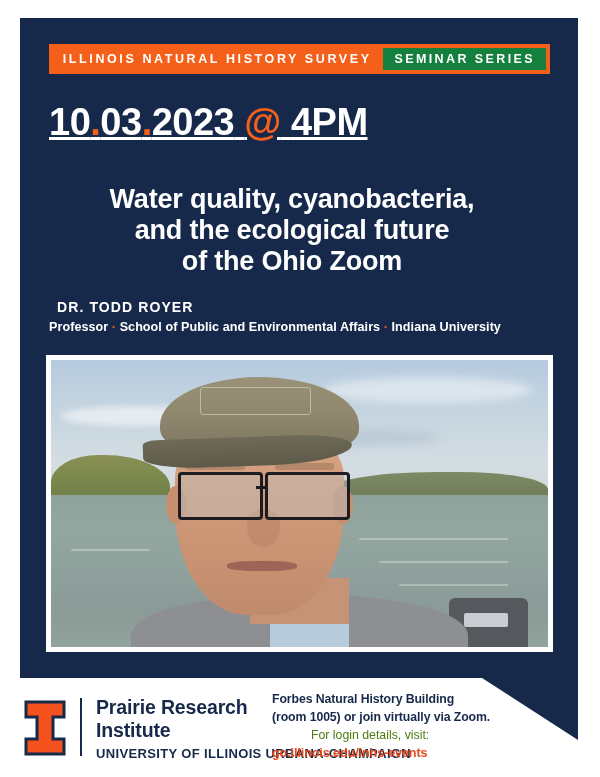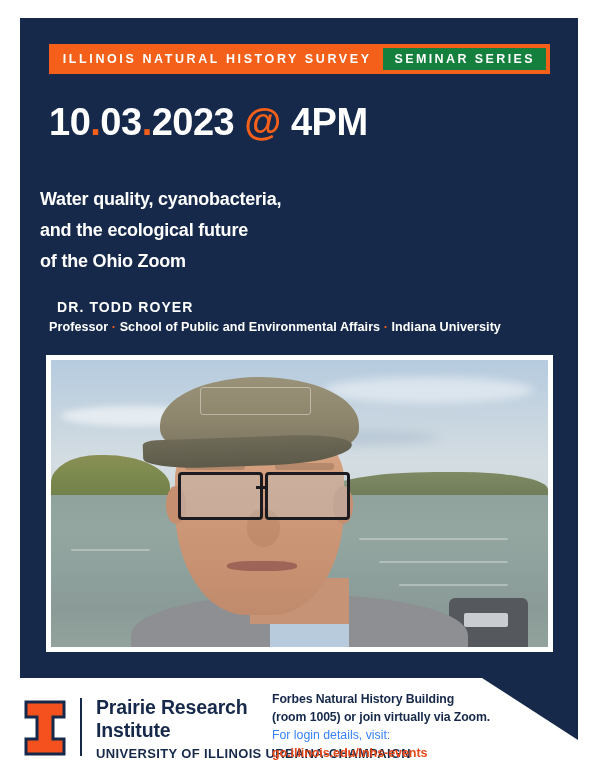--- a/index.html
+++ b/index.html
@@ -83,40 +83,42 @@
   
   .date-line {
     position: absolute;
     left: 49px;
     top: 101px;
     color: #ffffff;
     font-size: 38px;
     font-weight: bold;
     letter-spacing: -0.5px;
     white-space: nowrap;
+    text-decoration: underline;
   }
   .date-line .dot,
   .date-line .at {
     color: #f4601a;
   }
   .date-line .at {
     font-weight: bold;
   }
 
   
   .talk-title {
     position: absolute;
-    left: 40px;
+    left: 52px;
     top: 184px;
     width: 480px;
     color: #ffffff;
-    font-size: 18px;
+    font-size: 27px;
     font-weight: bold;
     line-height: 31px;
     letter-spacing: -0.2px;
+    text-align: center;
   }
 
   
   .speaker-name {
     position: absolute;
     left: 49px;
     top: 299px;
     color: #ffffff;
     font-size: 14px;
     font-weight: bold;
@@ -318,24 +320,25 @@
     width: 250px;
   }
   .venue-l1, .venue-l2 {
     color: #16294a;
     font-size: 12.3px;
     font-weight: bold;
     line-height: 18px;
     letter-spacing: -0.1px;
   }
   .venue-l3 {
-    color: #3b82f6;
+    color: #4d7c0f;
     font-size: 12.3px;
     font-weight: normal;
     line-height: 18px;
+    margin-left: 39px;
   }
   .venue-link {
     color: #e8491b;
     font-size: 12.6px;
     font-weight: bold;
     line-height: 19px;
     letter-spacing: -0.1px;
   }
 </style>
 </head>

